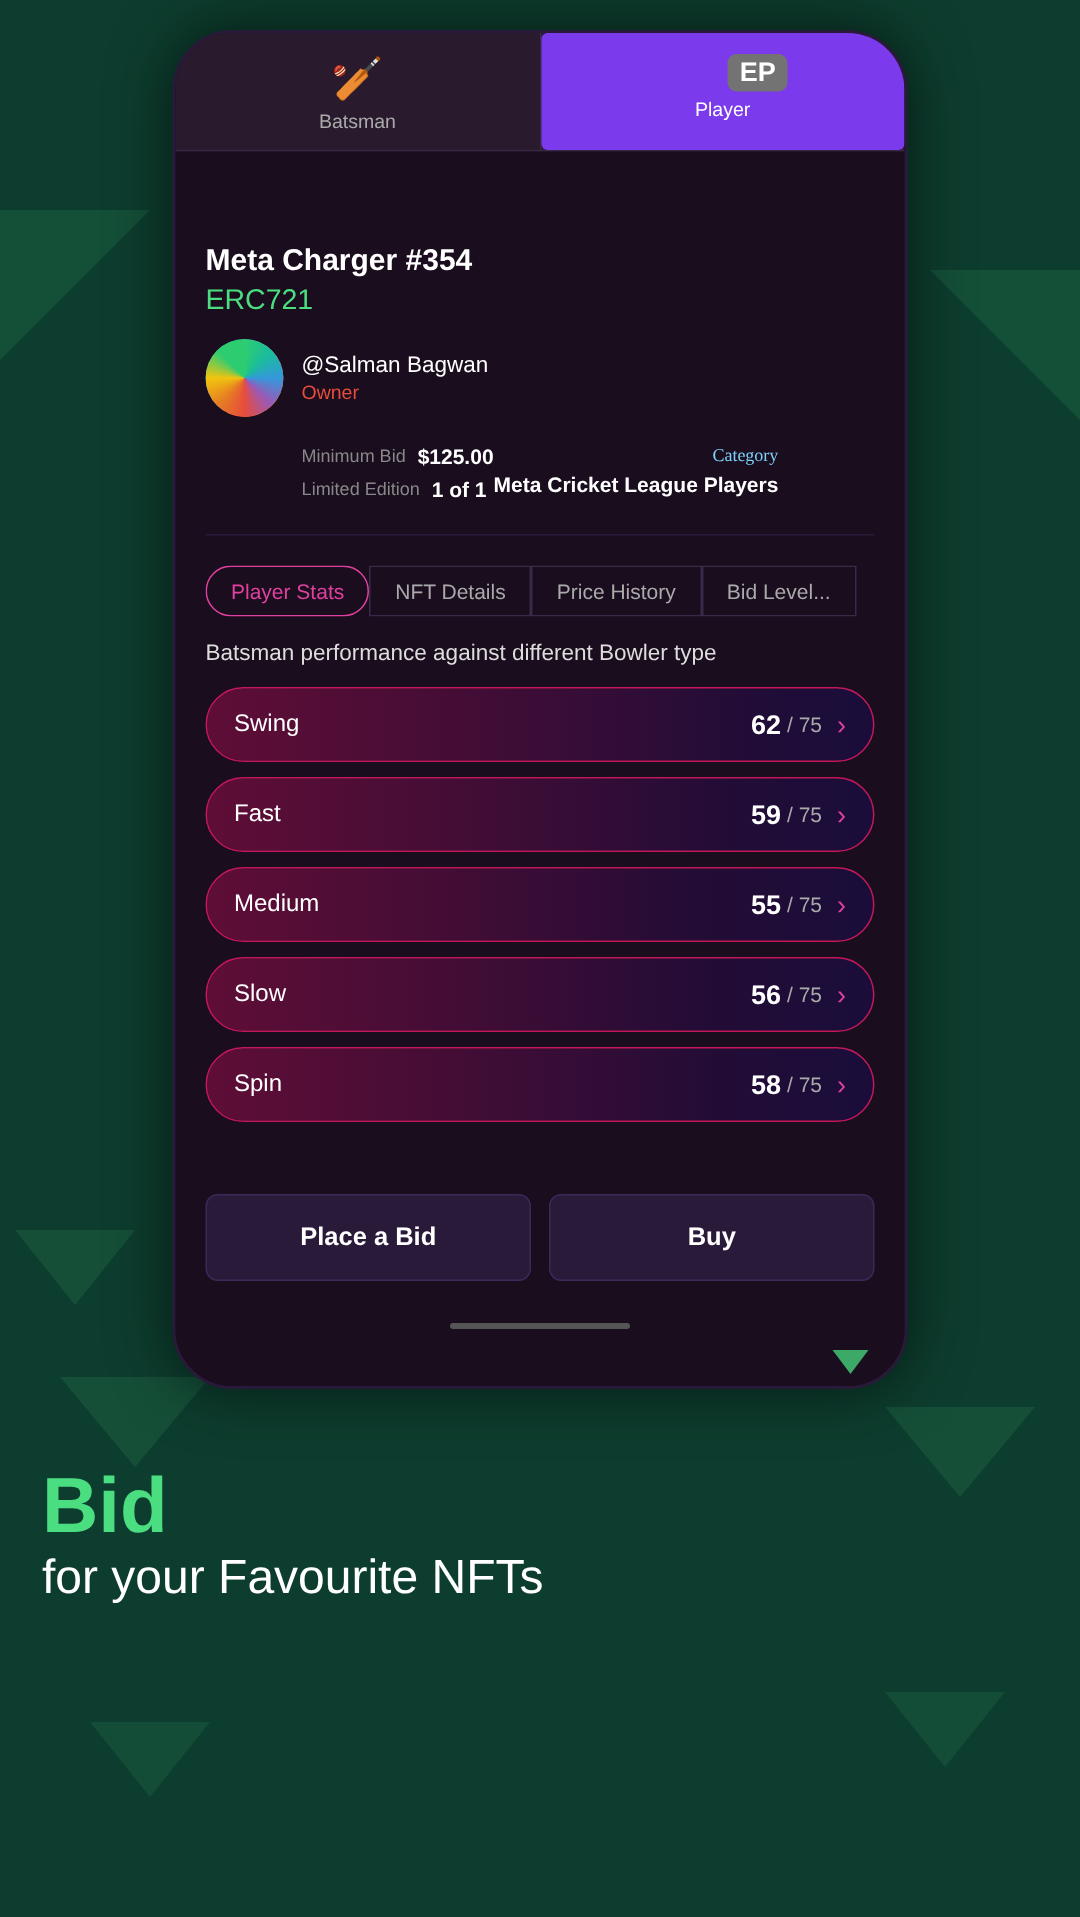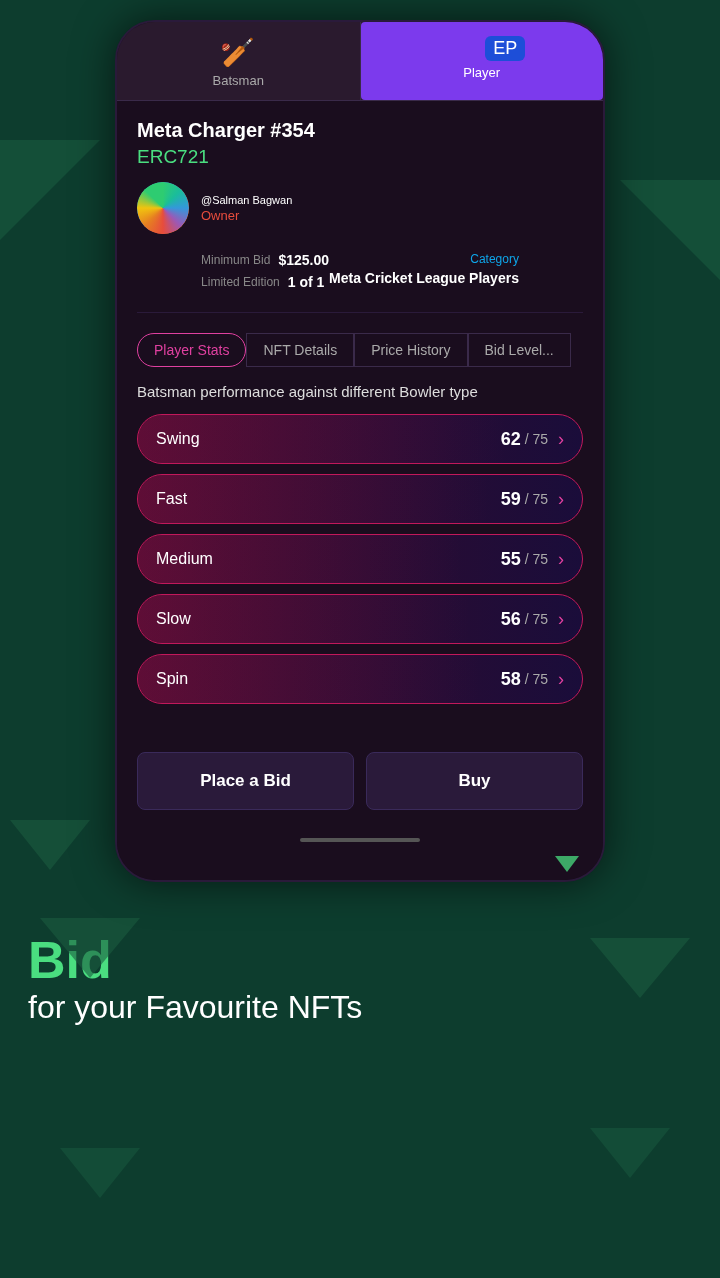--- a/index.html
+++ b/index.html
@@ -119,20 +119,21 @@
     .card {
       background: #1a0d1e;
       padding: 18px 20px;
     }
 
     .nft-title {
       font-size: 20px;
       font-weight: bold;
       color: #fff;
       margin-bottom: 4px;
+      margin-top: 44px;
     }
     .nft-standard {
       font-size: 19px;
       color: #4ade80;
       margin-bottom: 14px;
     }
 
     .owner-row {
       display: flex;
       align-items: center;
@@ -150,21 +151,21 @@
       overflow: hidden;
     }
     .avatar-inner {
       width: 100%;
       height: 100%;
       background: conic-gradient(#2ecc71 0deg, #1abc9c 45deg, #3498db 90deg, #9b59b6 135deg, #e74c3c 180deg, #e67e22 225deg, #f1c40f 270deg, #2ecc71 315deg, #2ecc71 360deg);
       border-radius: 50%;
     }
     .owner-info {}
     .owner-name {
-      font-size: 11px;
+      font-size: 15px;
       color: #fff;
       margin-bottom: 2px;
     }
     .owner-label {
       font-size: 13px;
       color: #e74c3c;
     }
 
     .meta-row {
       display: flex;
@@ -188,22 +189,23 @@
     .meta-value {
       font-size: 14px;
       color: #fff;
       font-weight: 600;
     }
     .meta-right {
       text-align: right;
     }
     .meta-cat-key {
       font-size: 12px;
-      color: #0ea5e9;
+      color: #7dd3fc;
       margin-bottom: 4px;
+      font-family: Liberation Serif, serif;
     }
     .meta-cat-value {
       font-size: 14px;
       color: #fff;
       font-weight: 600;
       text-align: right;
     }
 
     
     .tabs-row {
@@ -355,21 +357,21 @@
 <div class="phone">
 
   <div class="top-tabs">
 
     <div class="top-tab">
       <div class="top-tab-icon">🏏</div>
       <div class="top-tab-label">Batsman</div>
     </div>
 
     <div class="top-tab active">
-      <div class="top-tab-icon" style="background:#1d4ed8;color:#fff;border-radius:6px;padding:2px 8px;font-size:18px;font-weight:normal;margin-left:47px;">EP</div>
+      <div class="top-tab-icon" style="background:#737373;color:#fff;border-radius:6px;padding:2px 8px;font-size:18px;font-weight:bold;margin-left:47px;">EP</div>
       <div class="top-tab-label">Player</div>
     </div>
 
   </div>
 
   <div class="card">
 
     <div class="nft-title">Meta Charger #354</div>
     <div class="nft-standard">ERC721</div>
 

